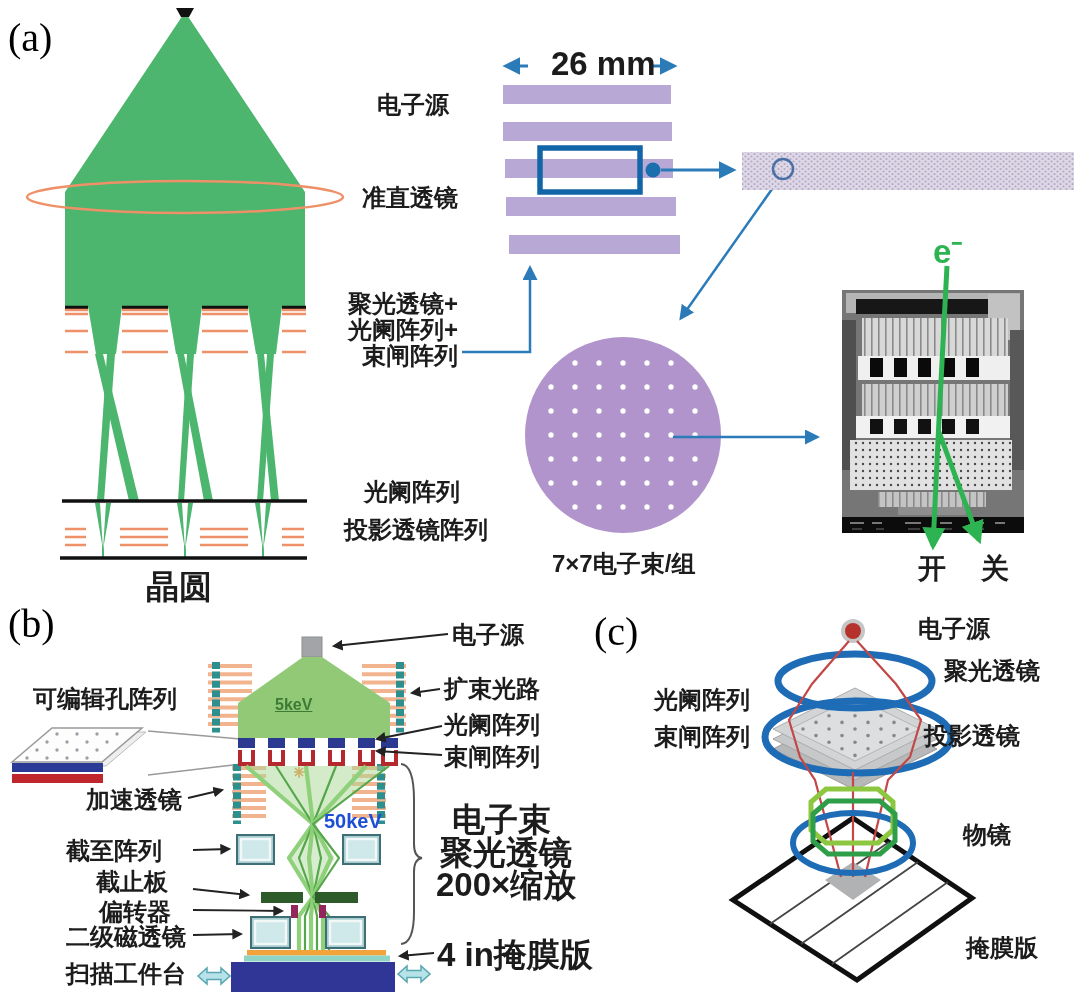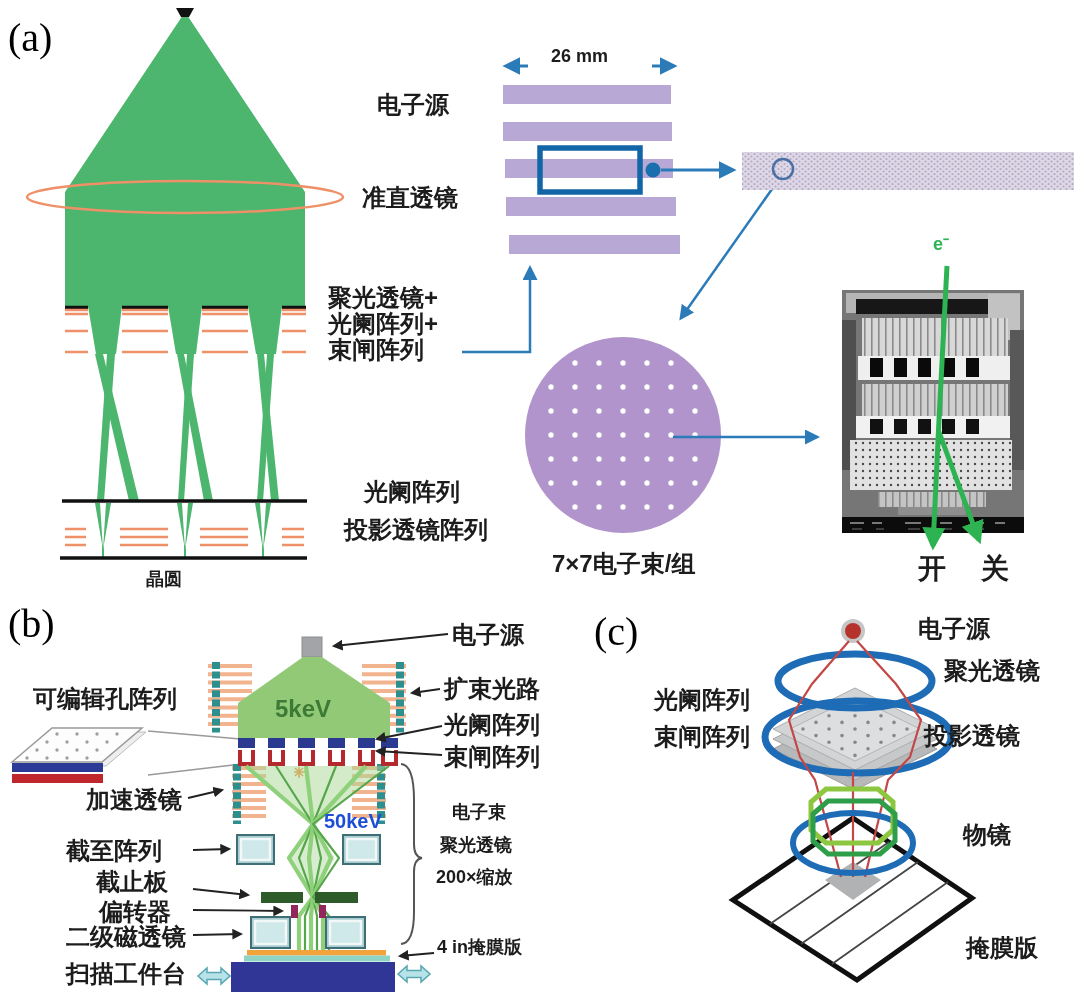--- a/index.html
+++ b/index.html
@@ -2,25 +2,25 @@
 <html><head>
 <meta charset="utf-8">
 <style>
   html,body{margin:0;padding:0;background:#fff;}
   .canvas{position:relative;width:1080px;height:1002px;background:#ffffff;
           font-family:"Liberation Sans",sans-serif;overflow:hidden;}
   svg.stage{position:absolute;left:0;top:0;}
   .lbl{position:absolute;white-space:nowrap;color:#1c1c1c;font-size:24px;
        font-weight:600;line-height:1.12;}
   .serif{font-family:"Liberation Serif",serif;font-size:40px;font-weight:400;color:#000;}
-  .s26{font-size:18px;}
+  .s26{font-size:33px;}
   .s28{font-size:28px;}
-  .s22{font-size:24px;}
+  .s22{font-size:16px;text-decoration:underline;}
   .s20{font-size:20px;}
-  .right{text-align:left;width:130px;}
+  .right{text-align:right;width:130px;margin-top:6px;}
   .green{color:#2eb353;font-weight:700;}
   .blue{color:#1d4ed8;}
   .dgreen{color:#3c7a35;}
 </style>
 </head>
 <body>
 
 <div class="canvas">
 
 <svg class="stage" width="1080" height="1002" viewBox="0 0 1080 1002">

